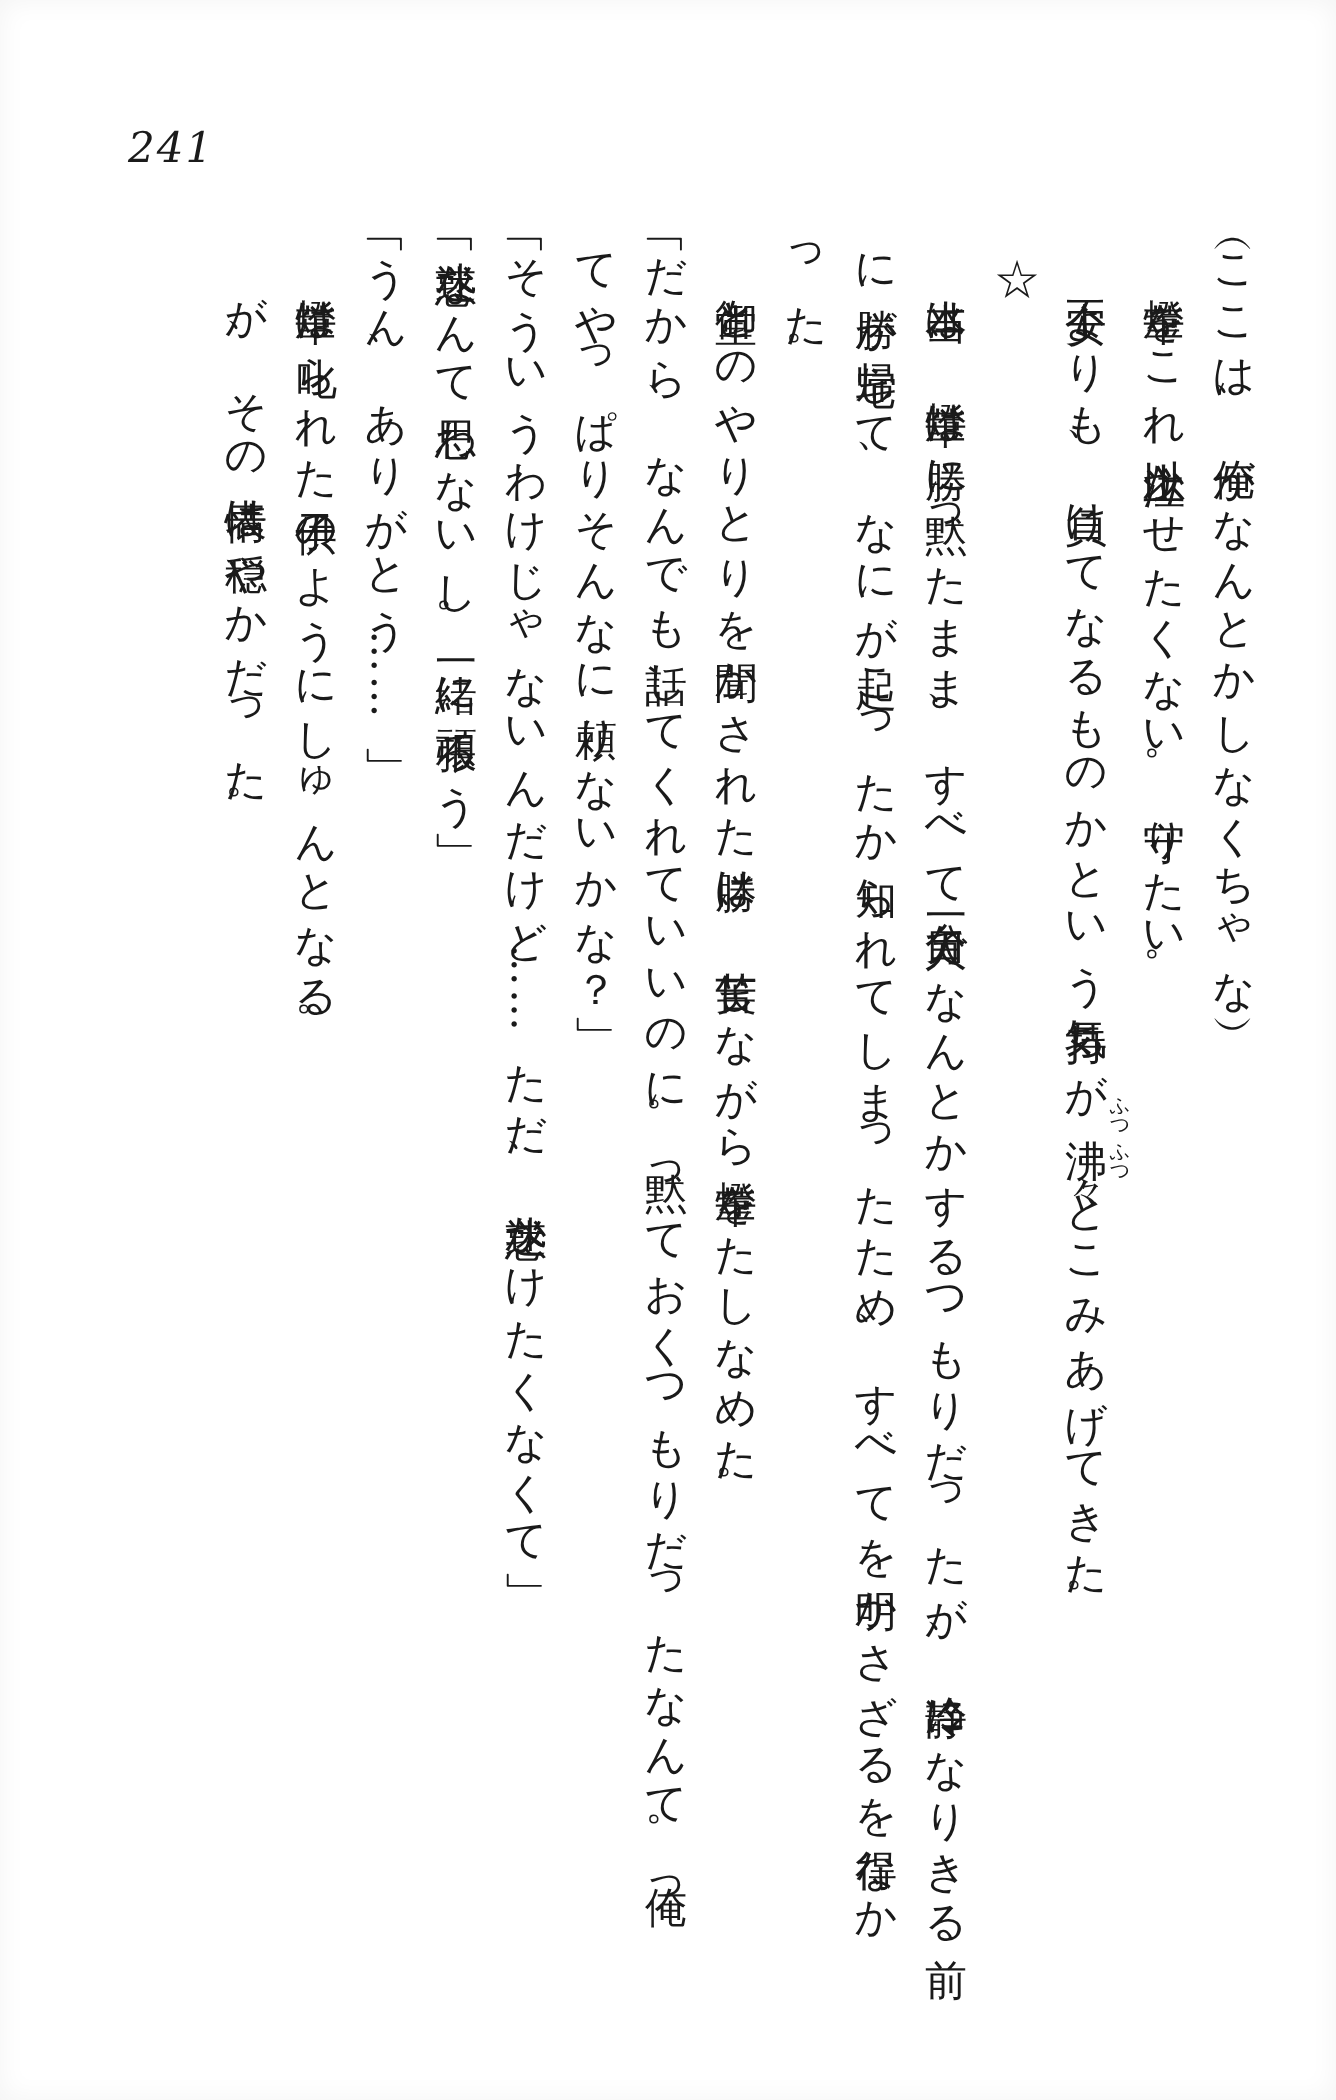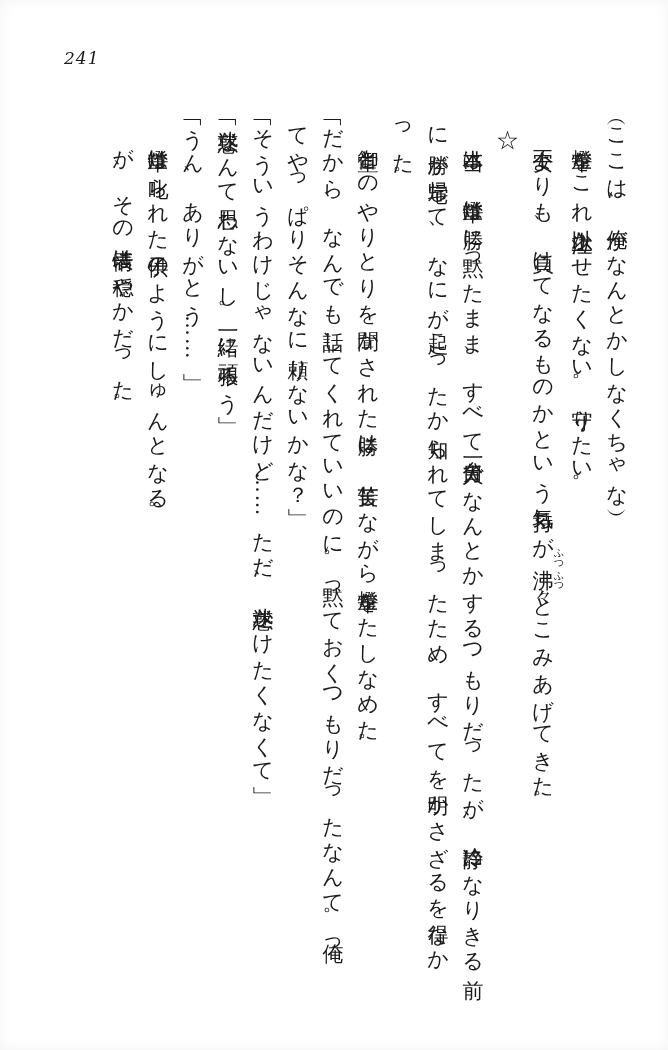--- a/index.html
+++ b/index.html
@@ -13,24 +13,24 @@
   .book-page {
     position: relative;
     width: 668px;
     height: 1050px;
     background: #ffffff;
     box-shadow: inset 0 0 14px rgba(0,0,0,0.05);
     font-family: "DejaVu Serif", "Liberation Serif", serif;
   }
   .page-number {
     position: absolute;
-    top: 48px;
+    top: 62px;
     left: 64px;
     font-style: italic;
-    font-size: 17px;
+    font-size: 21px;
     letter-spacing: 1px;
     color: #1b1b1b;
   }
   .vtext {
     position: absolute;
     top: 112px;
     right: 34px;
     height: 868px;
     writing-mode: vertical-rl;
     text-orientation: mixed;

